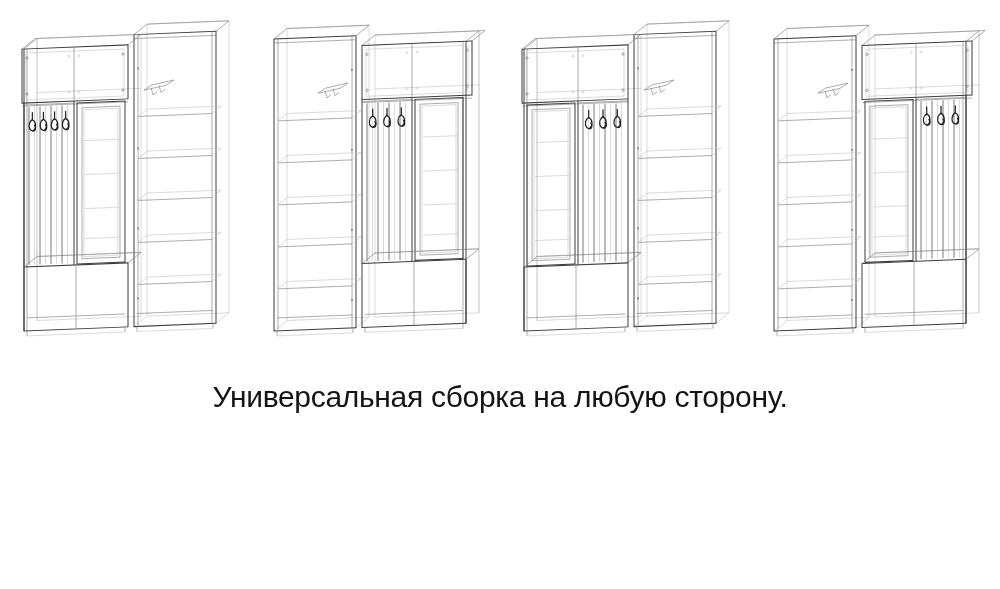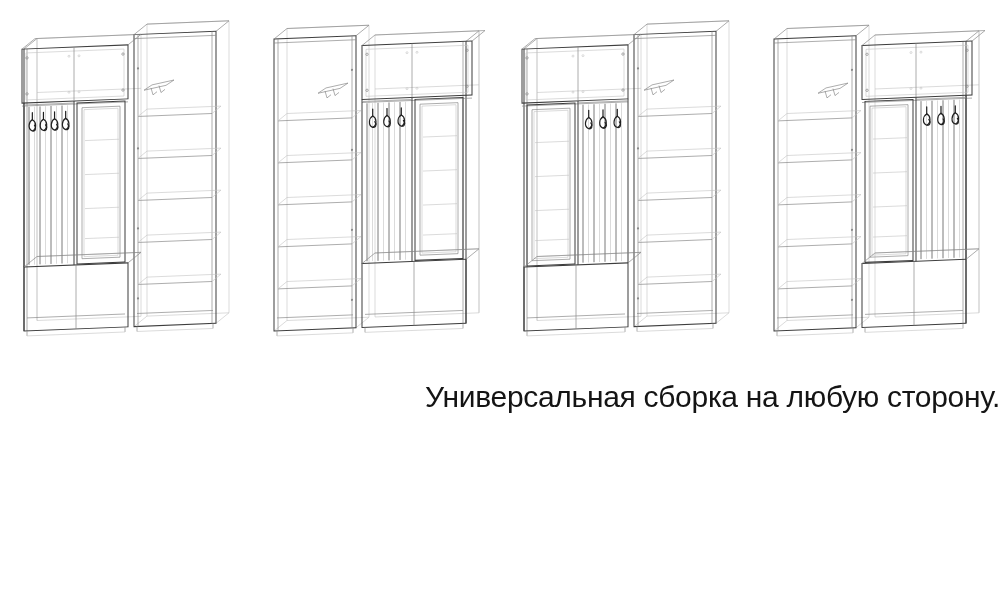--- a/index.html
+++ b/index.html
@@ -448,14 +448,14 @@
             <line x1="115" y1="328" x2="115" y2="333" class="ss"></line>
             <line x1="213" y1="328" x2="213" y2="333" class="ss"></line>
             <line x1="27" y1="328" x2="27" y2="333" class="ss"></line>
             <line x1="103" y1="328" x2="103" y2="333" class="ss"></line>
             <line x1="115" y1="333" x2="213" y2="333" class="sf"></line>
             <line x1="27" y1="333" x2="103" y2="333" class="sf"></line>
           </g>
         </svg>
     </figure>
   </div>
-  <div id="caption" style="color: rgb(20, 20, 20); text-align: right;">Универсальная сборка на любую сторону.</div>
+  <div id="caption" style="color: rgb(20, 20, 20);">Универсальная сборка на любую сторону.</div>
 </div>
 
 </body></html>

